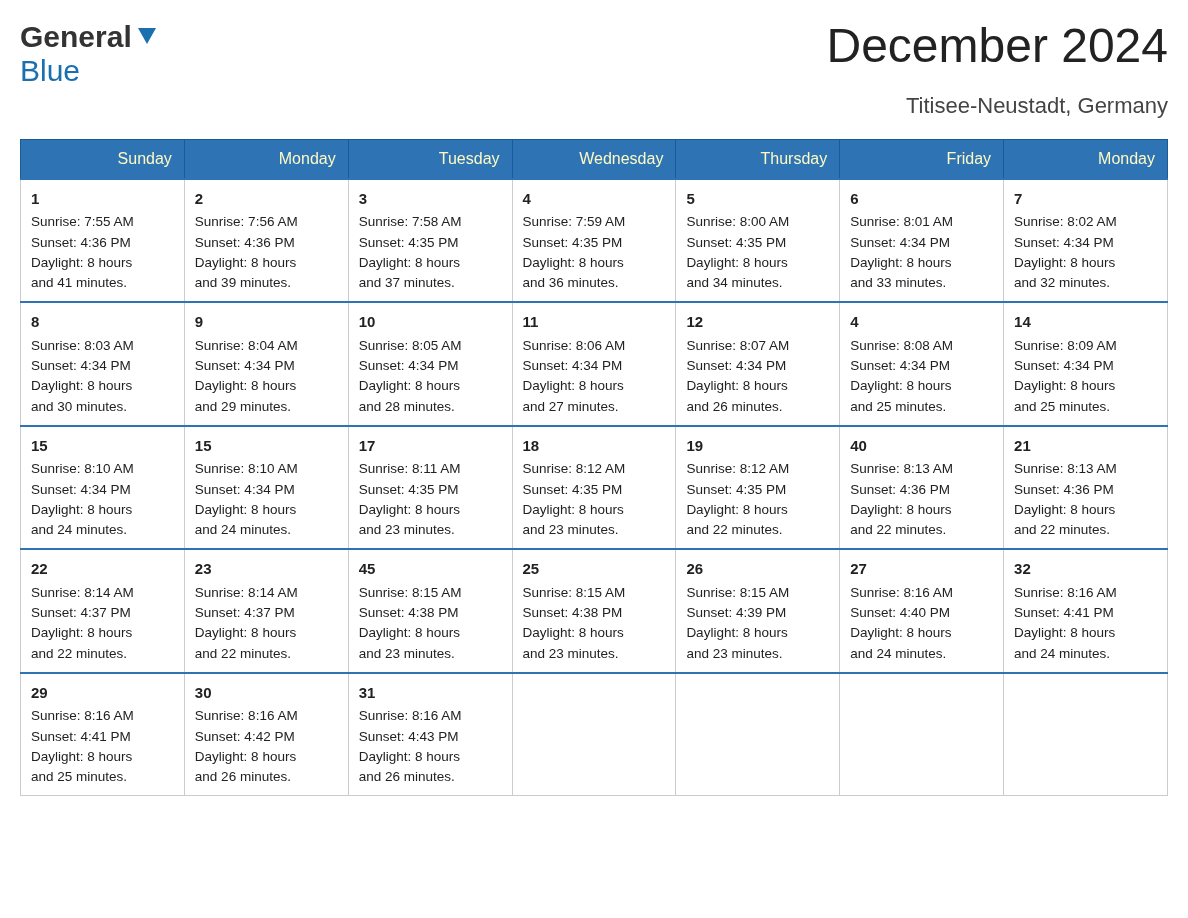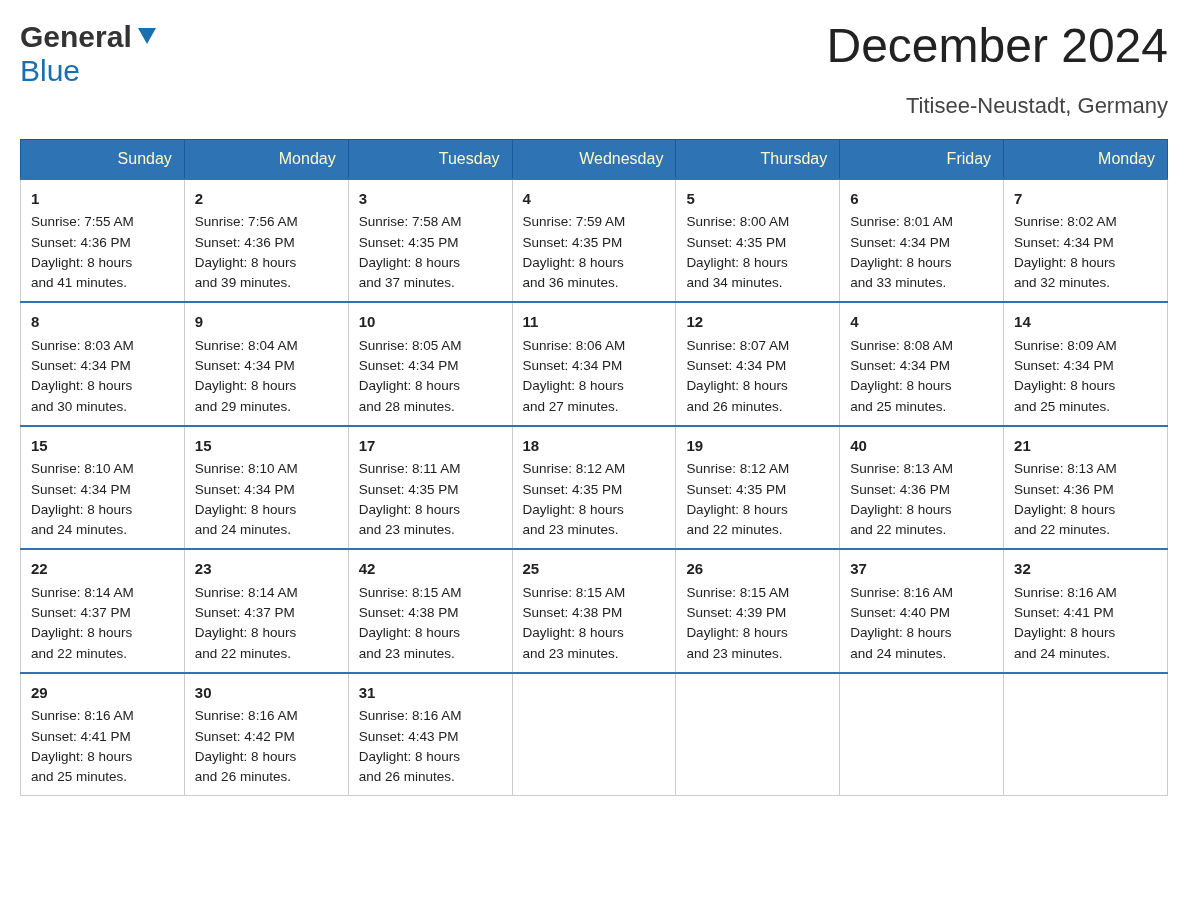--- a/index.html
+++ b/index.html
@@ -137,24 +137,24 @@
         <td><span class="day-number">15</span>Sunrise: 8:10 AM<br>Sunset: 4:34 PM<br>Daylight: 8 hours<br>and 24 minutes.</td>
         <td><span class="day-number">17</span>Sunrise: 8:11 AM<br>Sunset: 4:35 PM<br>Daylight: 8 hours<br>and 23 minutes.</td>
         <td><span class="day-number">18</span>Sunrise: 8:12 AM<br>Sunset: 4:35 PM<br>Daylight: 8 hours<br>and 23 minutes.</td>
         <td><span class="day-number">19</span>Sunrise: 8:12 AM<br>Sunset: 4:35 PM<br>Daylight: 8 hours<br>and 22 minutes.</td>
         <td><span class="day-number">40</span>Sunrise: 8:13 AM<br>Sunset: 4:36 PM<br>Daylight: 8 hours<br>and 22 minutes.</td>
         <td><span class="day-number">21</span>Sunrise: 8:13 AM<br>Sunset: 4:36 PM<br>Daylight: 8 hours<br>and 22 minutes.</td>
       </tr>
       <tr>
         <td><span class="day-number">22</span>Sunrise: 8:14 AM<br>Sunset: 4:37 PM<br>Daylight: 8 hours<br>and 22 minutes.</td>
         <td><span class="day-number">23</span>Sunrise: 8:14 AM<br>Sunset: 4:37 PM<br>Daylight: 8 hours<br>and 22 minutes.</td>
-        <td><span class="day-number">42</span>Sunrise: 8:15 AM<br>Sunset: 4:38 PM<br>Daylight: 8 hours<br>and 23 minutes.</td>
+        <td><span class="day-number">45</span>Sunrise: 8:15 AM<br>Sunset: 4:38 PM<br>Daylight: 8 hours<br>and 23 minutes.</td>
         <td><span class="day-number">25</span>Sunrise: 8:15 AM<br>Sunset: 4:38 PM<br>Daylight: 8 hours<br>and 23 minutes.</td>
         <td><span class="day-number">26</span>Sunrise: 8:15 AM<br>Sunset: 4:39 PM<br>Daylight: 8 hours<br>and 23 minutes.</td>
-        <td><span class="day-number">37</span>Sunrise: 8:16 AM<br>Sunset: 4:40 PM<br>Daylight: 8 hours<br>and 24 minutes.</td>
+        <td><span class="day-number">27</span>Sunrise: 8:16 AM<br>Sunset: 4:40 PM<br>Daylight: 8 hours<br>and 24 minutes.</td>
         <td><span class="day-number">32</span>Sunrise: 8:16 AM<br>Sunset: 4:41 PM<br>Daylight: 8 hours<br>and 24 minutes.</td>
       </tr>
       <tr>
         <td><span class="day-number">29</span>Sunrise: 8:16 AM<br>Sunset: 4:41 PM<br>Daylight: 8 hours<br>and 25 minutes.</td>
         <td><span class="day-number">30</span>Sunrise: 8:16 AM<br>Sunset: 4:42 PM<br>Daylight: 8 hours<br>and 26 minutes.</td>
         <td><span class="day-number">31</span>Sunrise: 8:16 AM<br>Sunset: 4:43 PM<br>Daylight: 8 hours<br>and 26 minutes.</td>
         <td class="empty"></td>
         <td class="empty"></td>
         <td class="empty"></td>
         <td class="empty"></td>

